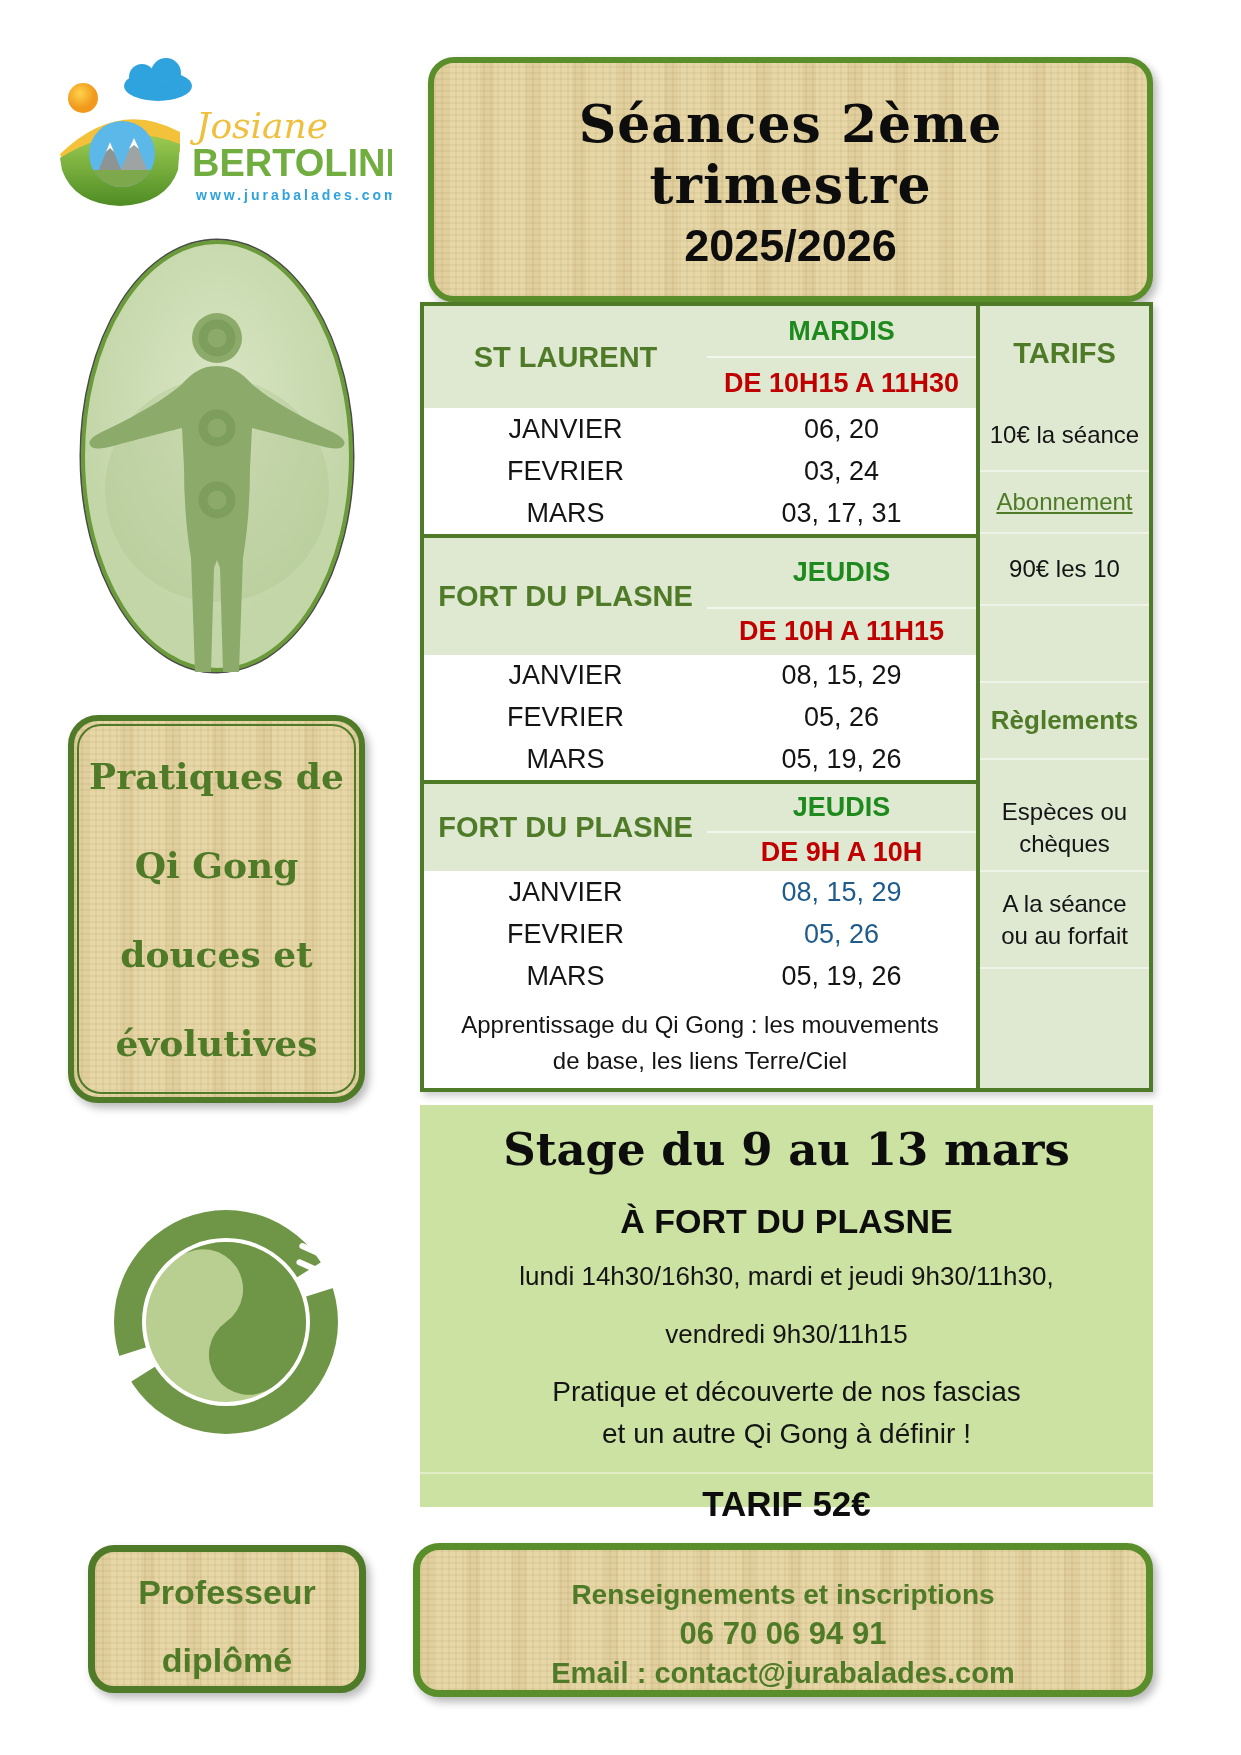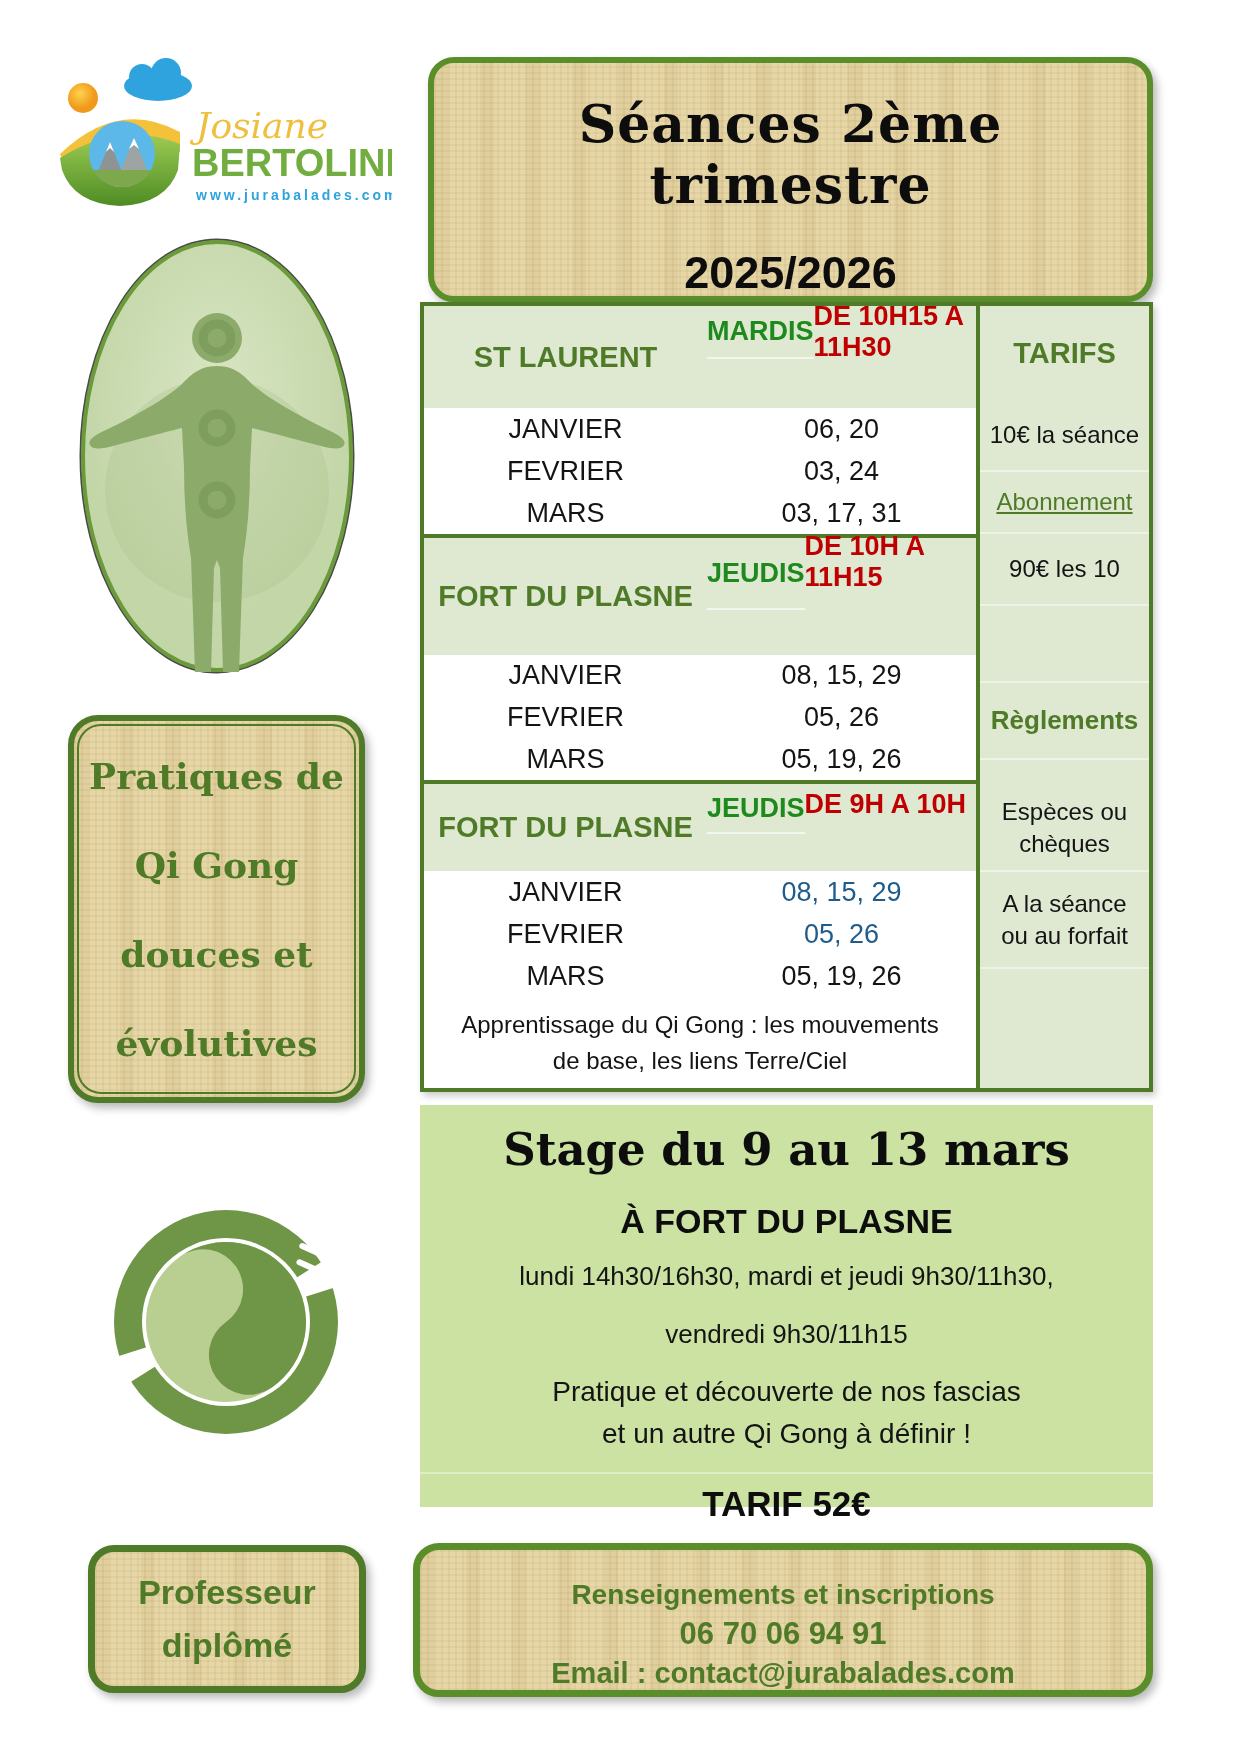--- a/index.html
+++ b/index.html
@@ -18,36 +18,36 @@
   .shadow{box-shadow:4px 5px 9px rgba(0,0,0,.28);}
   .curly{font-family:"DejaVu Serif",serif;font-weight:700;}
 
   
   .logo{left:56px;top:58px;width:336px;height:152px;}
 
   
   .title-box{left:428px;top:57px;width:725px;height:245px;border:6px solid #5a8e2b;
              border-radius:26px;box-sizing:border-box;text-align:center;}
   .title-line1{margin-top:30px;font-size:52px;color:#0d0d0d;letter-spacing:1px;}
-  .title-line2{margin-top:32px;font-size:45px;font-weight:700;color:#0d0d0d;}
+  .title-line2{margin-top:5px;font-size:45px;font-weight:700;color:#0d0d0d;}
 
   
   .oval-wrap{left:78px;top:238px;width:278px;height:436px;}
 
   
   .main-table{left:420px;top:302px;width:733px;height:790px;box-sizing:border-box;
               border:4px solid #4f7b28;display:flex;background:#ffffff;
               box-shadow:3px 4px 7px rgba(0,0,0,.2);}
   .sched{width:552px;display:flex;flex-direction:column;}
   .tarifs{width:169px;border-left:4px solid #4f7b28;background:#dfe9d2;
           display:flex;flex-direction:column;text-align:center;}
   .blk-head{background:#dfe9d2;display:grid;grid-template-columns:283px 1fr;box-sizing:border-box;}
   .blk-head .loc{display:flex;align-items:center;justify-content:center;
                  font-weight:700;font-size:29px;color:#4f7b28;}
-  .blk-head .dt{display:flex;flex-direction:row;}
+  .blk-head .dt{display:flex;flex-direction:column;}
   .day-cell{display:flex;align-items:center;justify-content:center;
             font-weight:700;font-size:27px;color:#1e8a1e;border-bottom:2px solid rgba(255,255,255,.6);}
   .time-cell{display:flex;align-items:center;justify-content:center;
              font-weight:700;font-size:27px;color:#c00000;}
   .h1{height:105px;}
   .h2{height:123px;border-top:4px solid #4f7b28;}
   .h3{height:93px;border-top:4px solid #4f7b28;}
   .mrow{height:43px;display:grid;grid-template-columns:283px 1fr;}
   .mrow .month,.mrow .dates{display:flex;align-items:center;justify-content:center;
         font-size:27px;color:#141414;}
@@ -97,21 +97,21 @@
   
   .contact-box{left:413px;top:1543px;width:740px;height:154px;border:7px solid #5a8e2b;
                border-radius:26px;box-sizing:border-box;display:flex;flex-direction:column;
                align-items:center;justify-content:flex-end;row-gap:5px;text-align:center;}
   .contact-l1{font-size:28px;font-weight:700;color:#4f7b28;}
   .contact-l2{font-size:31px;font-weight:700;color:#4f7b28;}
   .contact-l3{font-size:29px;font-weight:700;color:#4f7b28;}
   .prof-box{left:88px;top:1545px;width:278px;height:148px;border:7px solid #4f7b28;
             border-radius:26px;box-sizing:border-box;display:flex;flex-direction:column;
             align-items:center;justify-content:center;row-gap:14px;text-align:center;}
-  .prof-line{font-size:34px;font-weight:700;color:#4f7b28;}
+  .prof-line{font-size:34px;font-weight:700;color:#4f7b28;margin-top:15px;}
 </style>
 </head>
 <body>
 
 <div class="page">
 
   <div class="abs logo">
     <svg width="336" height="152" viewBox="0 0 336 152">
       <defs>
         <radialGradient id="gsun" cx="40%" cy="35%">

